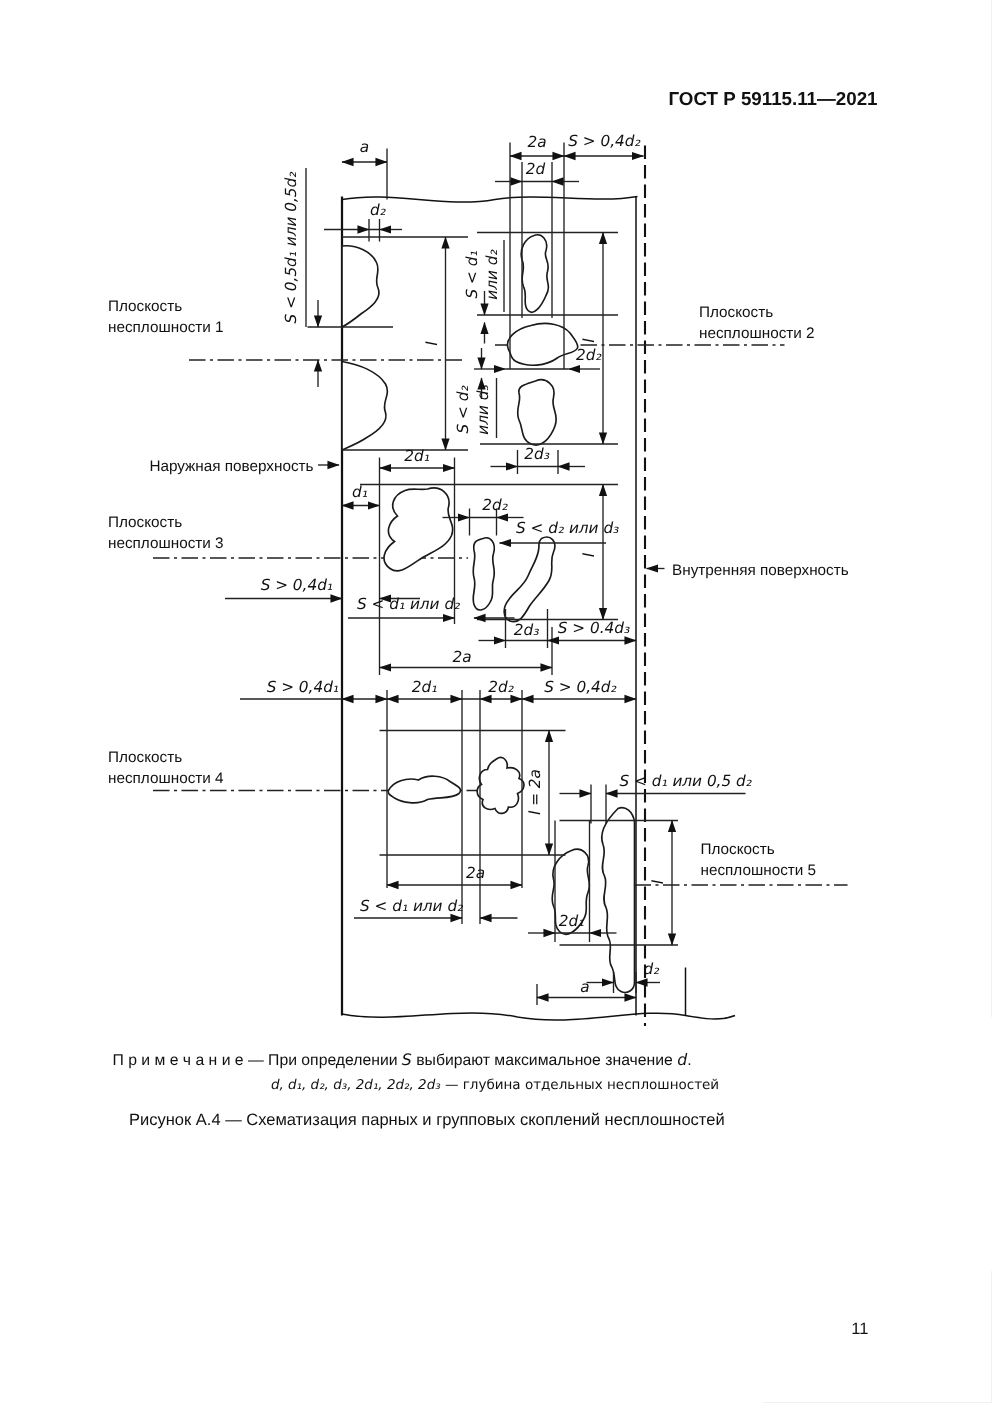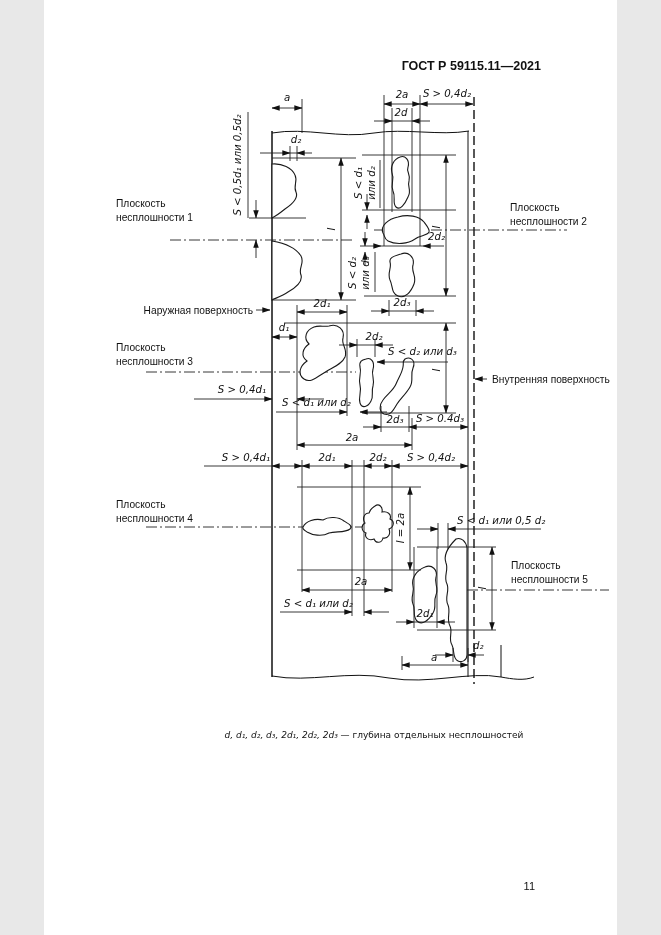--- a/index.html
+++ b/index.html
@@ -1,36 +1,36 @@
 <!DOCTYPE html>
 <html><head>
 <meta charset="utf-8">
 <style>
   html,body { margin:0; padding:0; background:#e8e8e8; }
   .page {
-    position:relative; width:573px; height:935px; margin:0 auto;
+    position:relative; width:661px; height:935px; margin:0 auto;
     background:#ffffff; overflow:hidden;
     font-family:"Liberation Sans", sans-serif; color:#111;
   }
   .hdr {
     position:absolute; top:59px; right:76px;
     font:bold 12.5px "Liberation Sans", sans-serif; color:#111;
   }
   .pagenum {
     position:absolute; top:840px; right:82px;
     font:11px "Liberation Sans", sans-serif; color:#111;margin-top:40px;
   }
   .note {
     position:absolute; left:75px; top:701px; width:520px;
     font:10.5px "Liberation Sans", sans-serif; color:#111;
   }
   .note i, .legend i { font-family:"DejaVu Sans", sans-serif; }
   .legend {
     position:absolute; left:110px; top:719px; width:440px; text-align:center;
-    font:9px "DejaVu Sans", sans-serif; color:#111;margin-top:11px;
+    font:9px "DejaVu Sans", sans-serif; color:#111;
   }
   .caption {
     position:absolute; left:86px; top:741px; width:520px;
     font:11px "Liberation Sans", sans-serif; color:#111;
   }
   svg.diagram { position:absolute; left:0; top:0; }
   .ln   { stroke:#222; stroke-width:0.9; fill:none; }
   .wall { stroke:#111; stroke-width:1.5; fill:none; }
   .thin { stroke:#111; stroke-width:1;   fill:none; }
   .dashw{ stroke:#111; stroke-width:1.4; stroke-dasharray:9 4; fill:none; }
@@ -207,19 +207,21 @@
     <text class="t" x="72" y="365">несплошности 3</text>
     <text class="t" x="72" y="508">Плоскость</text>
     <text class="t" x="72" y="522">несплошности 4</text>
     <text class="t" x="467" y="569">Плоскость</text>
     <text class="t" x="467" y="583">несплошности 5</text>
 
     <text class="t" x="209" y="314" text-anchor="end">Наружная поверхность</text>
     <text class="t" x="448" y="383">Внутренняя поверхность</text>
   </svg>
 
+  <div class="note"><span>П р и м е ч а н и е</span><span> — При определении </span><i>S</i><span> выбирают максимальное значение </span><i>d</i><span>.</span></div>
 
   <div class="legend"><i>d, d₁, d₂, d₃, 2d₁, 2d₂, 2d₃</i><span> — глубина отдельных несплошностей</span></div>
 
+  <div class="caption">Рисунок А.4 — Схематизация парных и групповых скоплений несплошностей</div>
 
   <div class="pagenum">11</div>
 
 </div>
 
 </body></html>

